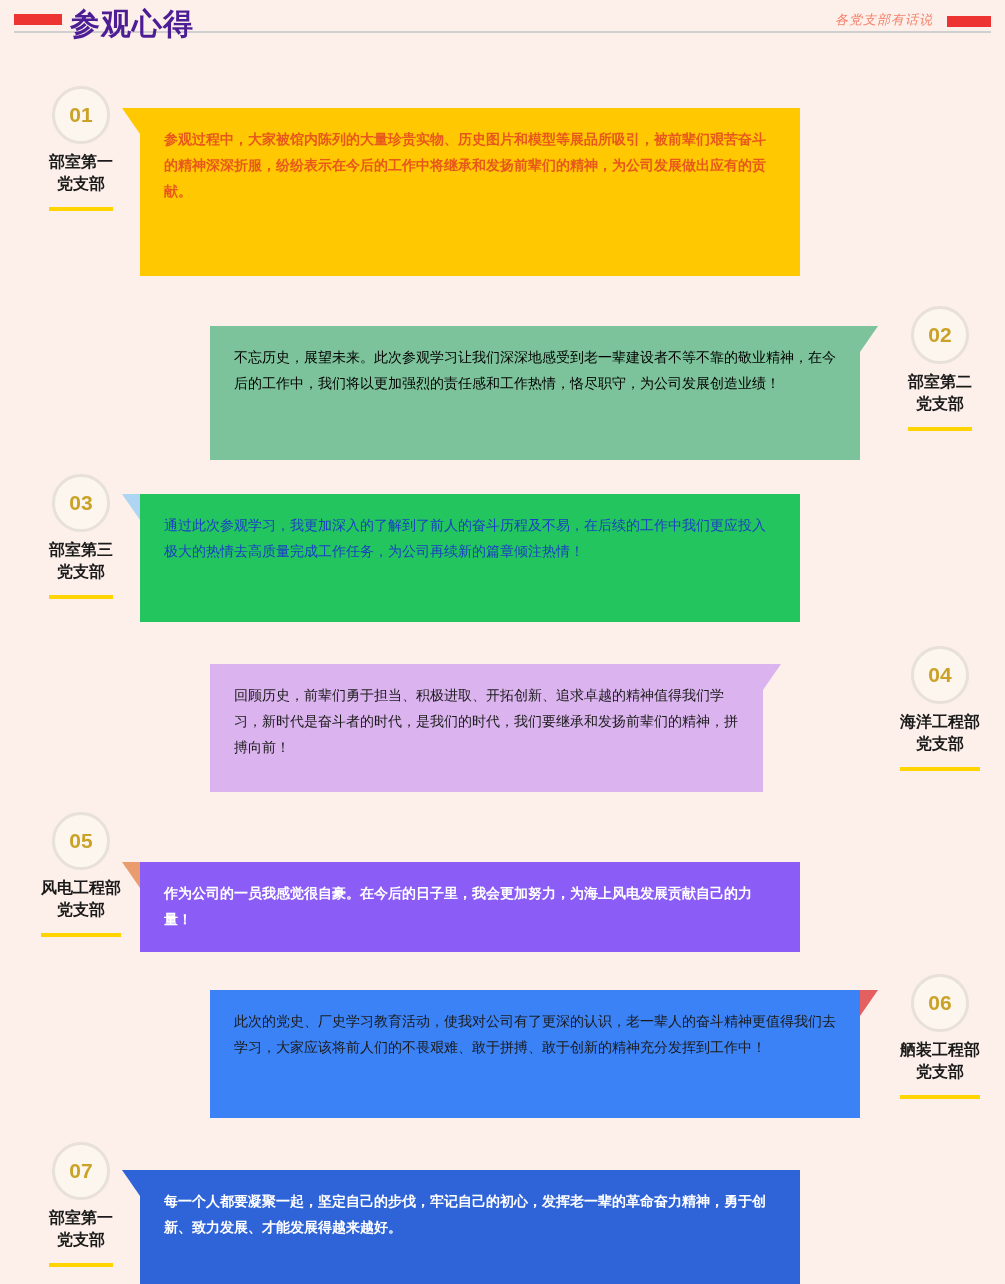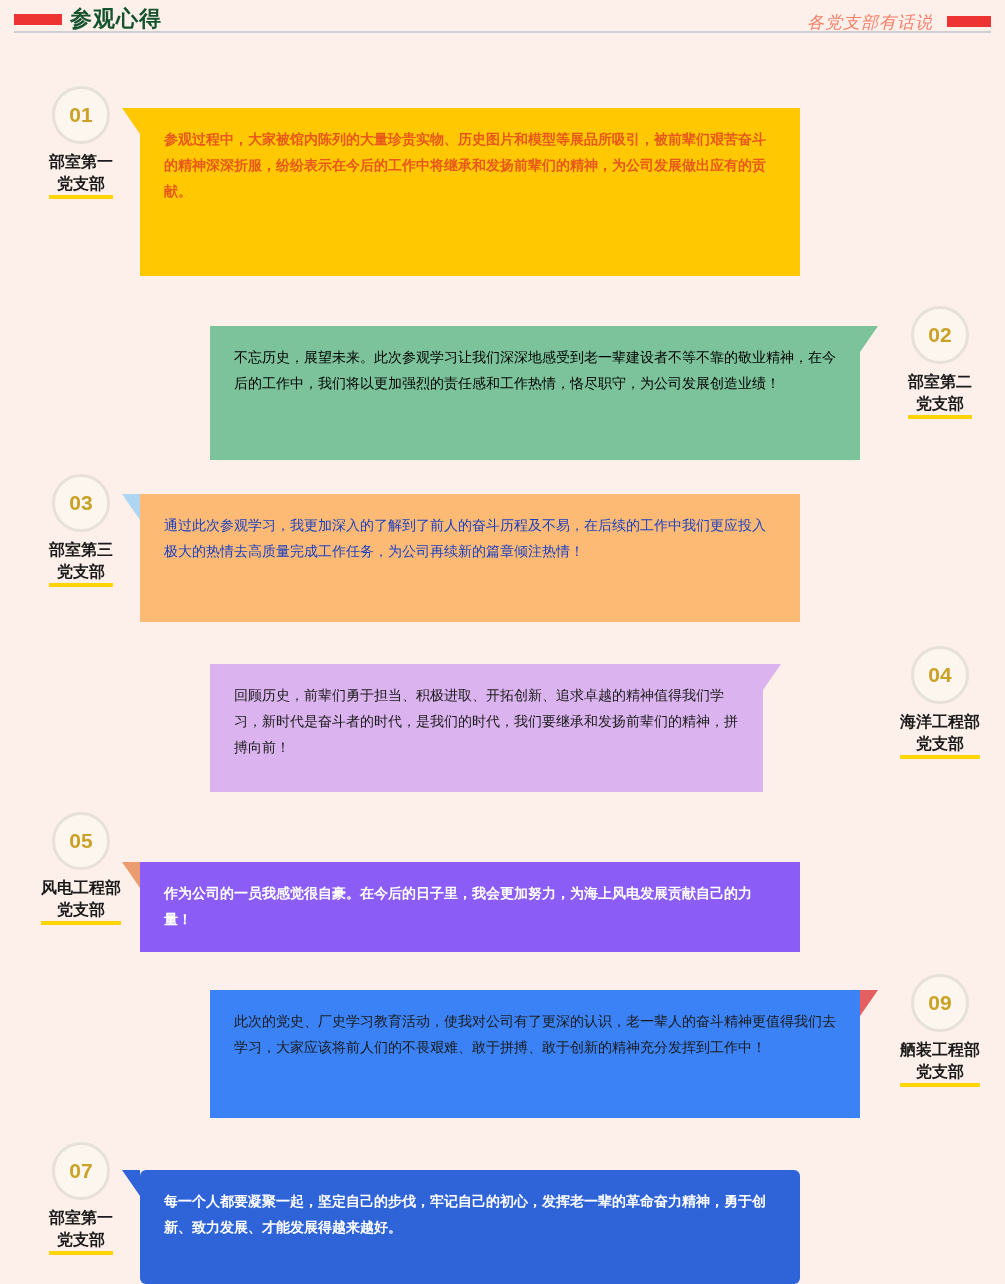--- a/index.html
+++ b/index.html
@@ -31,29 +31,29 @@
   }
   .header-bar-left {
     position: absolute;
     left: 14px; top: 14px;
     width: 48px; height: 11px;
     background: #ee3333;
   }
   .header-title {
     position: absolute;
     left: 70px; top: 4px;
-    font-size: 22px;
+    font-size: 30px;
     font-weight: bold;
-    color: #14532d;
+    color: #4c1d95;
     letter-spacing: 1px;
   }
   .header-sub {
     position: absolute;
     right: 72px; top: 11px;
-    font-size: 17px;
+    font-size: 13px;
     color: #f4806a;
     font-style: italic;
     letter-spacing: 1px;
     text-align: right;
   }
   .header-bar-right {
     position: absolute;
     right: 14px; top: 16px;
     width: 44px; height: 11px;
     background: #ee3333;
@@ -86,21 +86,21 @@
     text-align: center;
   }
   .badge-label {
     margin-top: 7px;
     font-size: 16px;
     font-weight: bold;
     color: #1a1a1a;
     line-height: 1.35;
     white-space: pre-line;
     display: inline-block;
-    padding-bottom: 1px;
+    padding-bottom: 13px;
     border-bottom: 4px solid #ffd400;
   }
 
   
   .bubble {
     position: absolute;
     padding: 19px 24px;
     font-size: 14px;
     line-height: 1.85;
     color: #1a1a1a;
@@ -152,50 +152,50 @@
       </div>
       <div class="row" style="top: 640px; height: 1px;">
         <div class="badge-col right" style="top: 6px;"><div class="badge-circle">04</div><div class="badge-label">海洋工程部
 党支部</div></div>
       </div>
       <div class="row" style="top: 806px; height: 1px;">
         <div class="badge-col left" style="top: 6px;"><div class="badge-circle">05</div><div class="badge-label">风电工程部
 党支部</div></div>
       </div>
       <div class="row" style="top: 968px; height: 1px;">
-        <div class="badge-col right" style="top: 6px;"><div class="badge-circle">09</div><div class="badge-label">舾装工程部
+        <div class="badge-col right" style="top: 6px;"><div class="badge-circle">06</div><div class="badge-label">舾装工程部
 党支部</div></div>
       </div>
       <div class="row" style="top: 1136px; height: 1px;">
         <div class="badge-col left" style="top: 6px;"><div class="badge-circle">07</div><div class="badge-label">部室第一
 党支部</div></div>
       </div>
     </div>
 
 <div class="bubble left-tail" style="top: 108px; left: 140px; width: 660px; min-height: 168px; background: rgb(255, 200, 0); color: rgb(232, 88, 28); font-weight: bold;">
       <span class="notch" style="border-color: transparent rgb(255, 200, 0) transparent transparent;"></span>
       <span class="txt">参观过程中，大家被馆内陈列的大量珍贵实物、历史图片和模型等展品所吸引，被前辈们艰苦奋斗的精神深深折服，纷纷表示在今后的工作中将继承和发扬前辈们的精神，为公司发展做出应有的贡献。</span>
     </div>
     <div class="bubble right-tail" style="top: 326px; left: 210px; width: 650px; min-height: 134px; background: rgb(124, 195, 155); color: #000000;">
       <span class="notch" style="border-color: transparent transparent transparent rgb(124, 195, 155);"></span>
       <span class="txt">不忘历史，展望未来。此次参观学习让我们深深地感受到老一辈建设者不等不靠的敬业精神，在今后的工作中，我们将以更加强烈的责任感和工作热情，恪尽职守，为公司发展创造业绩！</span>
     </div>
-    <div class="bubble left-tail" style="top: 494px; left: 140px; width: 660px; min-height: 128px; background: #fdba74; color: rgb(26, 63, 196);">
+    <div class="bubble left-tail" style="top: 494px; left: 140px; width: 660px; min-height: 128px; background: #22c55e; color: rgb(26, 63, 196);">
       <span class="notch" style="border-color: transparent rgb(174, 213, 242) transparent transparent;"></span>
       <span class="txt">通过此次参观学习，我更加深入的了解到了前人的奋斗历程及不易，在后续的工作中我们更应投入极大的热情去高质量完成工作任务，为公司再续新的篇章倾注热情！</span>
     </div>
     <div class="bubble right-tail" style="top: 664px; left: 210px; width: 553px; min-height: 128px; background: rgb(219, 180, 239); color: rgb(26, 26, 26);">
       <span class="notch" style="border-color: transparent transparent transparent rgb(219, 180, 239);"></span>
       <span class="txt">回顾历史，前辈们勇于担当、积极进取、开拓创新、追求卓越的精神值得我们学习，新时代是奋斗者的时代，是我们的时代，我们要继承和发扬前辈们的精神，拼搏向前！</span>
     </div>
     <div class="bubble left-tail" style="top: 862px; left: 140px; width: 660px; min-height: 86px; background: #8b5cf6; color: rgb(255, 255, 255); font-weight: bold;">
       <span class="notch" style="border-color: transparent rgb(235, 156, 110) transparent transparent;"></span>
       <span class="txt">作为公司的一员我感觉很自豪。在今后的日子里，我会更加努力，为海上风电发展贡献自己的力量！</span>
     </div>
     <div class="bubble right-tail" style="top: 990px; left: 210px; width: 650px; min-height: 128px; background: #3b82f6; color: rgb(26, 26, 26);">
       <span class="notch" style="border-color: transparent transparent transparent rgb(228, 96, 96);"></span>
       <span class="txt">此次的党史、厂史学习教育活动，使我对公司有了更深的认识，老一辈人的奋斗精神更值得我们去学习，大家应该将前人们的不畏艰难、敢于拼搏、敢于创新的精神充分发挥到工作中！</span>
     </div>
-    <div class="bubble left-tail" style="top: 1170px; left: 140px; width: 660px; min-height: 114px; background: rgb(47, 99, 216); color: rgb(255, 255, 255); font-weight: bold; border-radius: 6px;">
+    <div class="bubble left-tail" style="top: 1170px; left: 140px; width: 660px; min-height: 114px; background: rgb(47, 99, 216); color: rgb(255, 255, 255); font-weight: bold;">
       <span class="notch" style="border-color: transparent rgb(47, 99, 216) transparent transparent;"></span>
       <span class="txt">每一个人都要凝聚一起，坚定自己的步伐，牢记自己的初心，发挥老一辈的革命奋力精神，勇于创新、致力发展、才能发展得越来越好。</span>
     </div>
   </div>
 
 </body></html>

